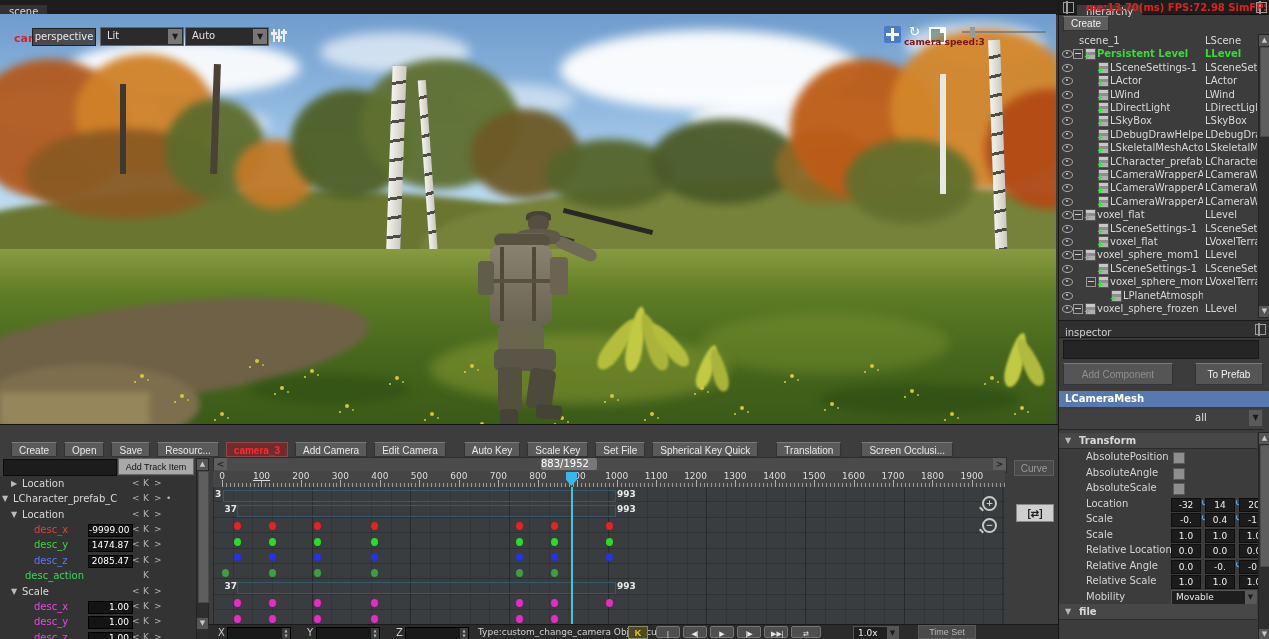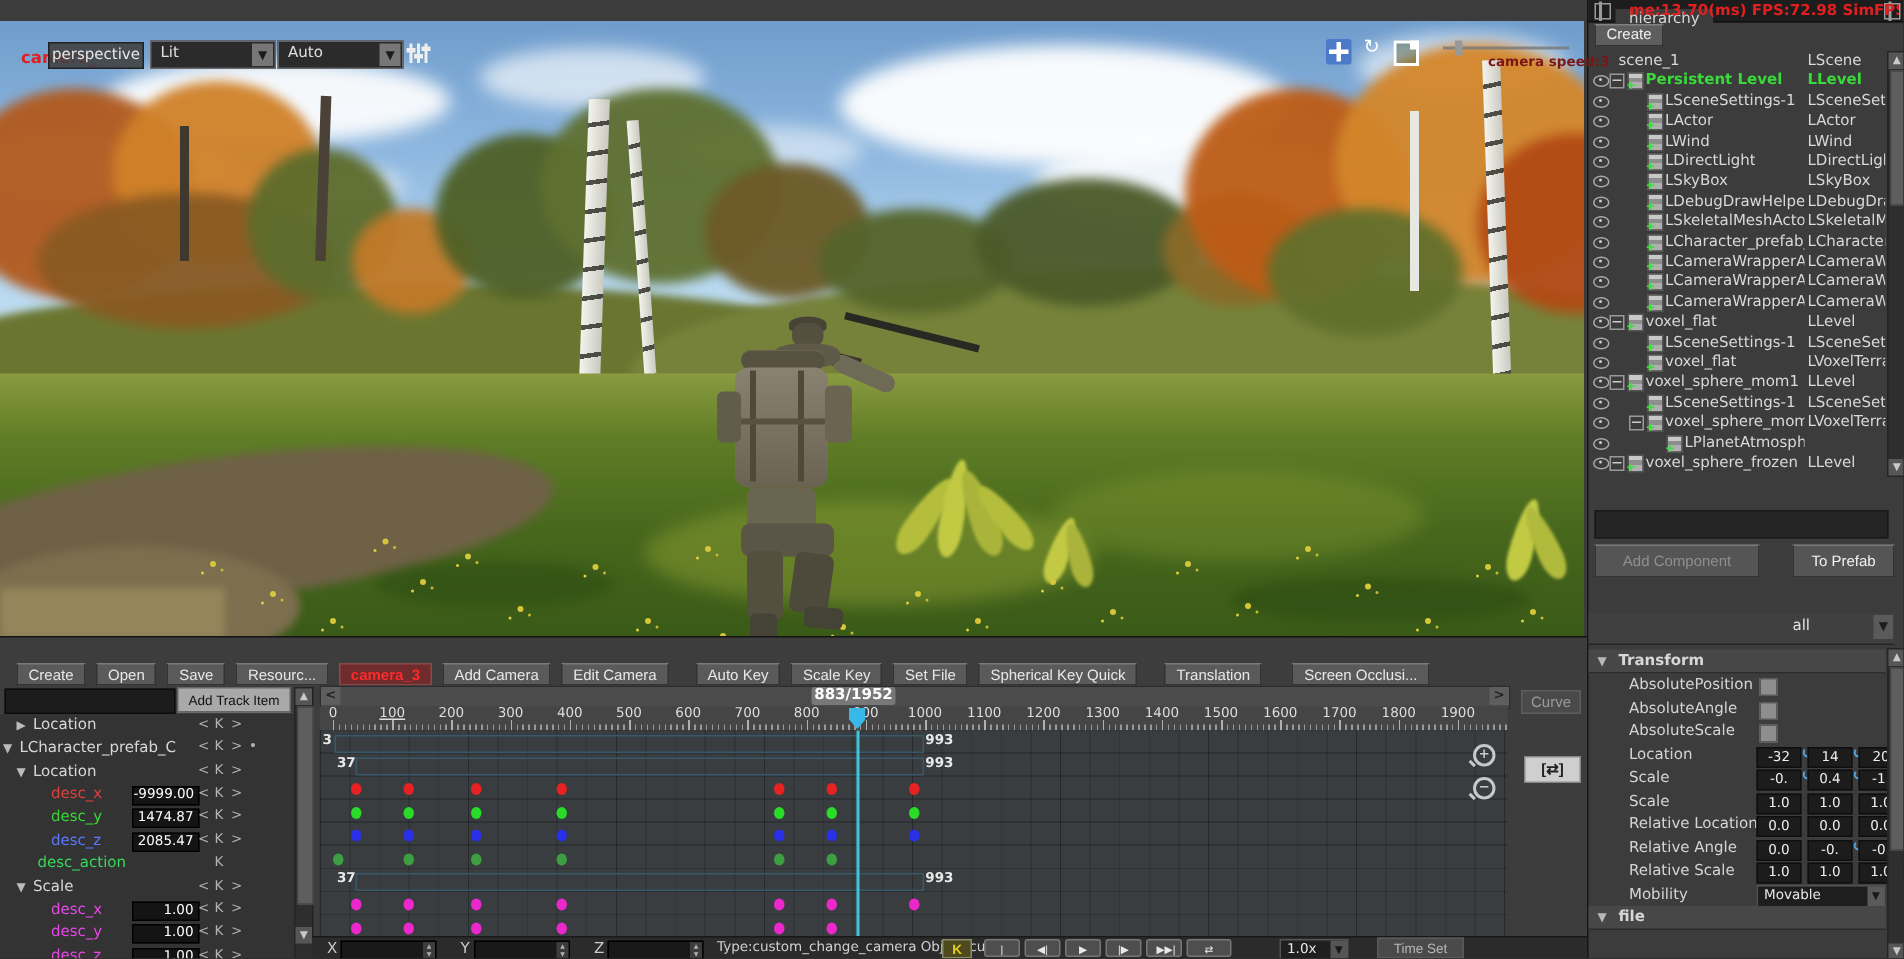--- a/index.html
+++ b/index.html
@@ -47,21 +47,21 @@
         border-top-color:#7a7a7a;color:#e8e8e8;white-space:nowrap;}
   .mbtn.red{background:#702c2c;border-color:#8a4a4a;color:#ff2a2a;font-weight:bold;}
   #tracks .trow{position:absolute;left:0;width:196px;height:15px;font-size:10px;line-height:15px;white-space:nowrap;}
   .tval{position:absolute;left:88px;top:2px;width:40px;height:11px;background:#141414;border:1px solid #000;
         color:#fff;font-size:9px;line-height:11px;text-align:right;padding-right:3px;}
   .tctl{position:absolute;color:#b4b4b4;font-size:9px;}
   
   #tl-scroll{left:213px;top:457px;width:792px;height:14px;background:#4b4b4b;border:1px solid #2e2e2e;}
   .tlarr{position:absolute;top:0;width:13px;height:12px;background:#5e5e5e;color:#222;font-size:9px;font-weight:bold;text-align:center;line-height:12px;}
   #framebox{position:absolute;left:327px;top:0;width:56px;height:12px;background:#787878;border-radius:2px;
-            color:#fff;font-size:10px;font-weight:bold;text-align:center;line-height:12px;}
+            color:#fff;font-size:10px;font-weight:normal;line-height:12px;}
   #ruler{left:213px;top:471px;width:792px;height:16px;background:#454545;border-bottom:1px solid #2a2a2a;overflow:hidden;}
   #ruler .rlab{position:absolute;top:0;font-size:9px;color:#ddd;transform:translateX(-50%);}
   #ruler .ticks{position:absolute;left:9px;right:0;bottom:0;height:4px;
      background:repeating-linear-gradient(90deg,#999 0 1px,transparent 1px 3.947px);}
   #ruler .ticks2{position:absolute;left:9px;right:0;bottom:0;height:7px;
      background:repeating-linear-gradient(90deg,#b0b0b0 0 1px,transparent 1px 39.47px);}
   #tl-rows{left:213px;top:487px;width:792px;height:137px;background:#393d3f;overflow:hidden;
      background-image:repeating-linear-gradient(90deg,rgba(0,0,0,.12) 0 1px,transparent 1px 19.74px),
                       repeating-linear-gradient(90deg,rgba(0,0,0,.22) 0 1px,transparent 1px 98.68px),
                       repeating-linear-gradient(180deg,transparent 0 14.4px,rgba(0,0,0,.18) 14.4px 15.4px);}
@@ -87,20 +87,23 @@
   .birch{background:linear-gradient(90deg,#f4f4ee,#c9c9c0);}
   .birch:after{content:"";position:absolute;inset:0;
      background:repeating-linear-gradient(170deg,transparent 0 16px,rgba(40,40,32,.8) 16px 19px);}
   button{cursor:pointer;}
 </style>
 </head>
 <body>
 
 <div id="app" class="nosel">
 
+  <div class="abs tabbar" style="left:0;top:0;width:1058px;height:14px;">
+    <span class="tab">scene</span>
+  </div>
 
   <div id="scene" class="abs">
       <div class="shape" style="left: 70px; top: 26px; width: 230px; height: 55px; background: rgb(255, 255, 255); border-radius: 50%; opacity: 0.92; filter: blur(6px);"></div>
       <div class="shape" style="left: -20px; top: 75px; width: 180px; height: 45px; background: rgb(255, 255, 255); border-radius: 50%; opacity: 0.8; filter: blur(6px);"></div>
       <div class="shape" style="left: 320px; top: 18px; width: 150px; height: 40px; background: rgb(255, 255, 255); border-radius: 50%; opacity: 0.65; filter: blur(6px);"></div>
       <div class="shape" style="left: 560px; top: 16px; width: 300px; height: 80px; background: rgb(255, 255, 255); border-radius: 50%; opacity: 0.95; filter: blur(6px);"></div>
       <div class="shape" style="left: 690px; top: 80px; width: 220px; height: 55px; background: rgb(255, 255, 255); border-radius: 50%; opacity: 0.85; filter: blur(6px);"></div>
       <div class="shape" style="left: 905px; top: 8px; width: 140px; height: 45px; background: rgb(255, 255, 255); border-radius: 50%; opacity: 0.6; filter: blur(6px);"></div>
       <div class="shape" style="left: 455px; top: 70px; width: 120px; height: 32px; background: rgb(255, 255, 255); border-radius: 50%; opacity: 0.5; filter: blur(6px);"></div>
       <div class="shape" style="left: 150px; top: 95px; width: 120px; height: 30px; background: rgb(255, 255, 255); border-radius: 50%; opacity: 0.55; filter: blur(6px);"></div>
@@ -213,21 +216,21 @@
     <div class="abs" style="left:7px;top:2px;width:3px;height:13px;background:#fff;"></div>
     <div class="abs" style="left:2px;top:7px;width:13px;height:3px;background:#fff;"></div>
   </div>
   <div class="abs" style="left:906px;top:24px;width:17px;height:17px;color:#fff;font-size:13px;text-align:center;z-index:4;">↻</div>
   <div class="abs" style="left:929px;top:27px;width:13px;height:13px;border:2px solid #fff;background:rgba(60,80,40,.4);z-index:4;">
     <div class="abs" style="right:-2px;top:-2px;width:6px;height:6px;background:#fff;"></div>
   </div>
   <div class="abs" style="left:962px;top:31px;width:84px;height:2px;background:rgba(120,120,120,.8);z-index:4;">
     <div class="abs" style="left:8px;top:-4px;width:5px;height:10px;background:#999;"></div>
   </div>
-  <div class="abs" style="left:992px;top:37px;font-size:9px;font-weight:bold;color:#7a1616;z-index:4;">camera speed:3</div>
+  <div class="abs" style="left:904px;top:37px;font-size:9px;font-weight:bold;color:#7a1616;z-index:4;">camera speed:3</div>
 
   <div id="rightpanel" class="abs">
     <div class="abs tabbar" style="left:0;top:0;width:211px;height:14px;">
       <span class="pin" style="left:4px;top:2px;"></span>
       <span class="tab" style="margin-left:18px;background:#3c3c3c;">hierarchy</span>
       <span class="pin" style="right:3px;top:2px;"></span>
     </div>
     <div class="abs redtext" style="left:27px;top:2px;font-size:10px;white-space:nowrap;z-index:5;overflow:hidden;width:180px;">me:13.70(ms)   FPS:72.98   SimFPS:62.44</div>
     <button class="abs" style="left:4px;top:16px;width:46px;height:15px;background:#5e5e5e;border:1px solid #333;border-top-color:#808080;color:#f0f0f0;font-size:10px;line-height:12px;padding:0;">Create</button>
     <div class="abs" style="left:0;top:34px;width:198px;height:282px;overflow:hidden;" id="hier-rows">
@@ -380,23 +383,28 @@
           <div style="position: absolute; left: 38px; top: 0px; max-width: 106px; overflow: hidden; color: rgb(216, 216, 216);">voxel_sphere_frozen</div>
           <div class="htype">LLevel</div>
         </div>
       </div>
     <div class="scrollv" style="left:199px;top:34px;height:282px;">
       <div class="scrollarr" style="top:0;">▲</div>
       <div class="scrollthumb" style="top:12px;height:88px;"></div>
       <div class="scrollarr" style="bottom:0;">▼</div>
     </div>
 
+    <div class="abs" style="left:0;top:320px;width:211px;height:16px;background:#303030;border-top:1px solid #1a1a1a;border-bottom:1px solid #1a1a1a;">
+      <span style="font-size:10px;line-height:16px;margin-left:6px;color:#cfcfcf;">inspector</span>
+      <span class="pin" style="right:4px;top:3px;"></span>
+    </div>
     <div class="abs" style="left:4px;top:340px;width:194px;height:17px;background:#252525;border:1px solid #181818;"></div>
     <button class="abs" style="left:4px;top:363px;width:110px;height:22px;background:#555;border:1px solid #333;border-top-color:#7a7a7a;color:#8f8f8f;font-size:10px;">Add Component</button>
     <button class="abs" style="left:136px;top:363px;width:68px;height:22px;background:#555;border:1px solid #333;border-top-color:#7a7a7a;color:#f2f2f2;font-size:10px;">To Prefab</button>
+    <div class="abs" style="left:0;top:391px;width:204px;height:16px;background:#5878b0;color:#fff;font-size:10px;font-weight:bold;line-height:16px;padding-left:6px;">LCameraMesh</div>
     <div class="abs" style="left:0;top:409px;width:204px;height:20px;background:#404040;border-bottom:1px solid #262626;">
       <span style="position:absolute;left:136px;top:3px;font-size:10px;color:#e0e0e0;">all</span>
       <span class="abs" style="left:190px;top:1px;width:13px;height:16px;background:#5a5a5a;color:#1c1c1c;font-size:8px;text-align:center;line-height:16px;">▼</span>
     </div>
 
     <div class="sechead" style="top:433px;">
       <span class="caret">▼</span>
       <span style="margin-left:20px;">Transform</span>
     </div>
     <div class="abs" id="insp-rows" style="left:0;top:449px;width:198px;height:190px;overflow:visible;">

